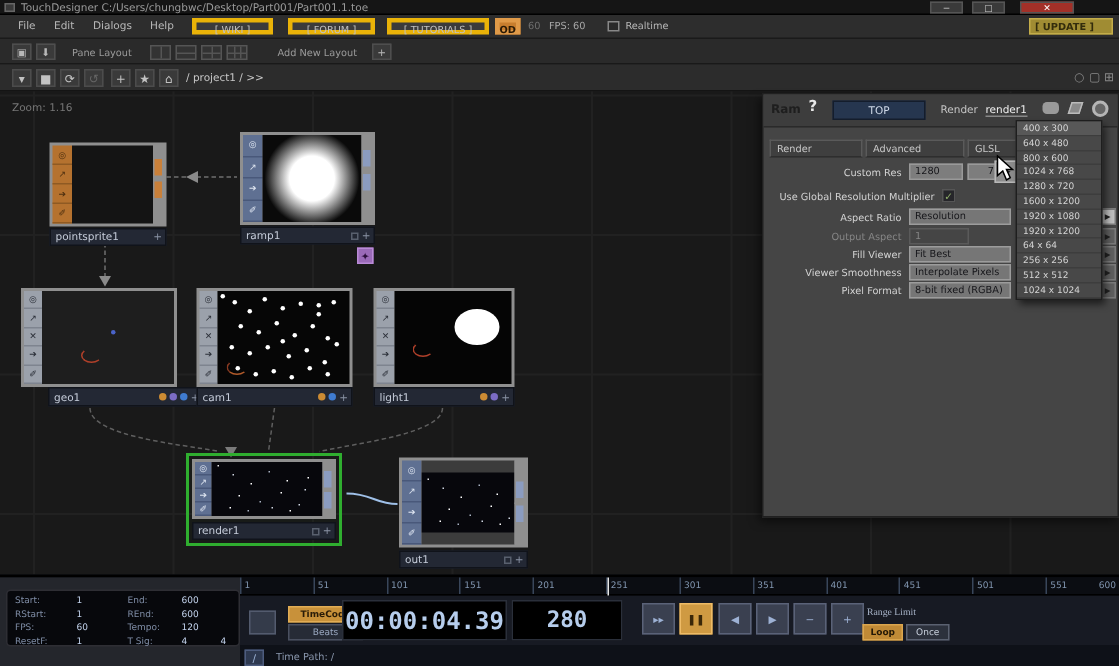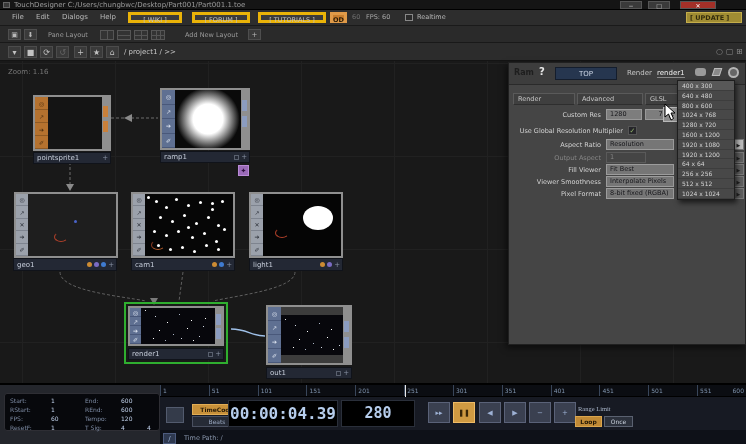--- a/index.html
+++ b/index.html
@@ -249,21 +249,21 @@
         <span>↗</span>
         <span>✕</span>
         <span>➔</span>
         <span>✐</span>
       </div>
       <div class="viewer" style="flex:1;background:#1e1e1e">
         <span class="gizmo-arc" style="left:26px;top:38px"></span>
         <span class="gizmo-dot" style="left:46px;top:26px"></span>
       </div>
     </div>
-    <div class="namebar" style="left:13px;top:197px;width:104px;height:13px">
+    <div class="namebar" style="left:32px;top:197px;width:104px;height:13px">
       <span>geo1</span>
         <span class="grow"></span>
       <span class="dot or"></span>
       <span class="dot pu"></span>
       <span class="dot bl"></span>
       <span class="plusmini">+</span>
     </div>
 
     <div class="node" style="left:131px;top:131px;width:104px;height:66px">
       <div class="strip gray" style="width:12px">

